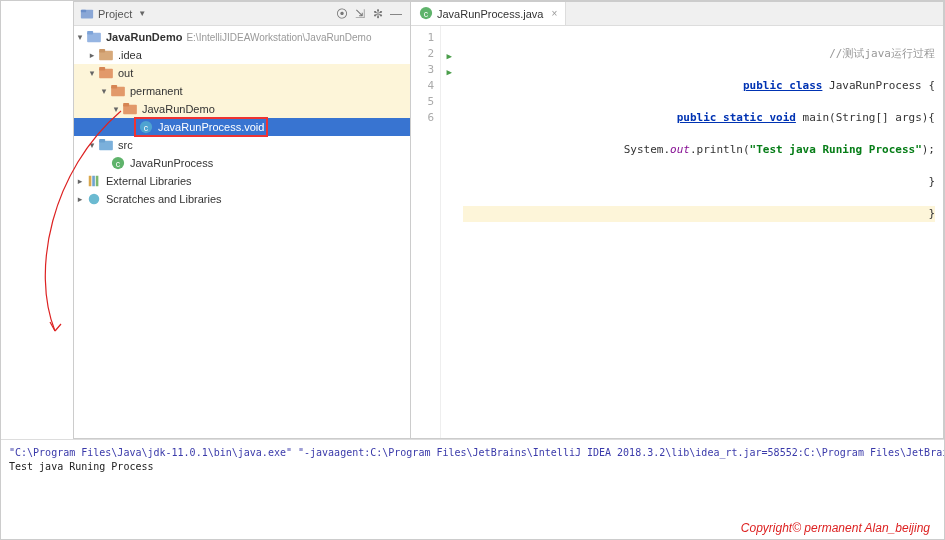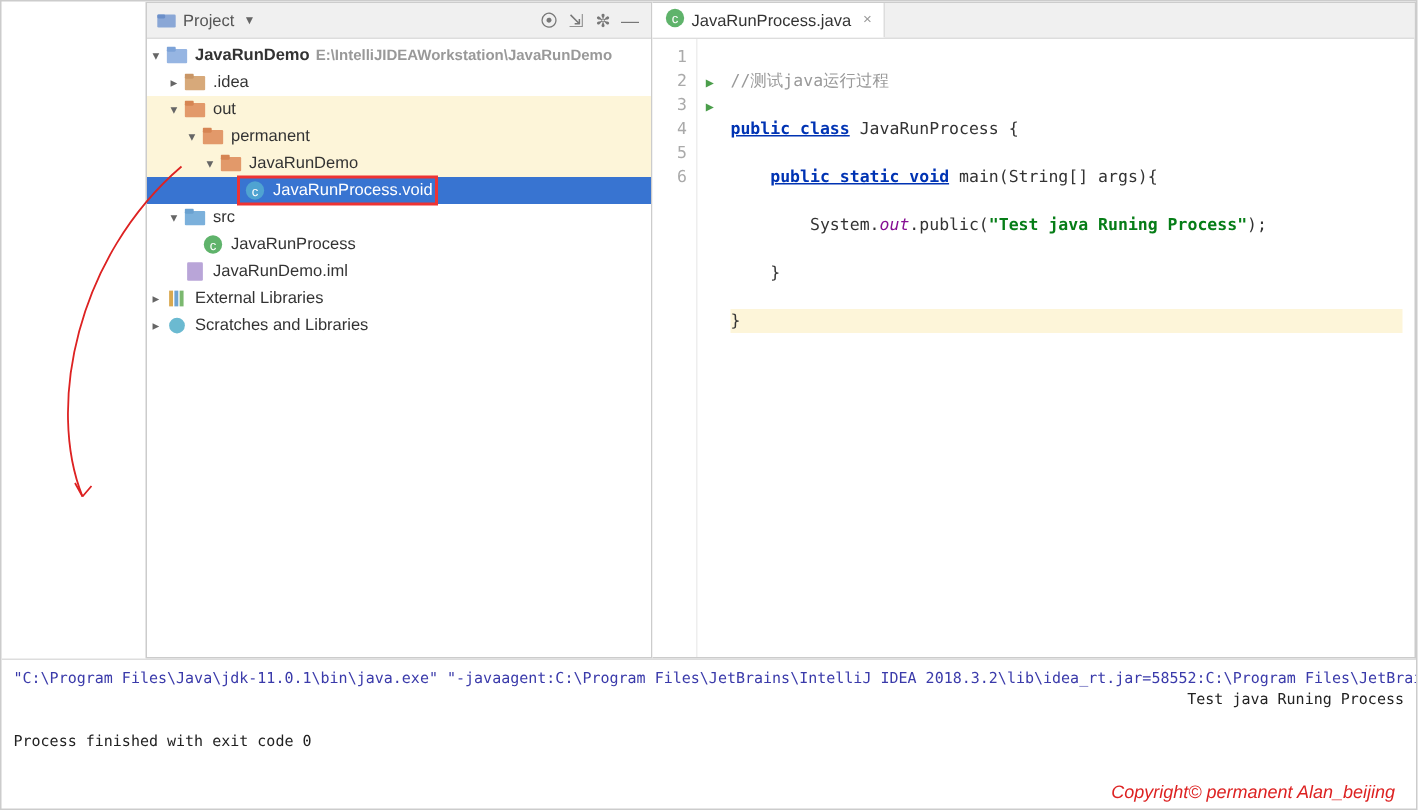--- a/index.html
+++ b/index.html
@@ -1,55 +1,55 @@
 <!DOCTYPE html>
 <html><head>
 <meta charset="utf-8">
 <style>
 * { box-sizing: border-box; margin: 0; padding: 0; }
 body { font-family: "Segoe UI", Arial, sans-serif; font-size: 11px; color: #333; background: #fff; width: 945px; height: 540px; overflow: hidden; border: 1px solid #ccc; position: relative; }
 .ide-container { display: flex; flex-direction: column; height: 100%; }
-.top-section { display: flex; flex: 1; min-height: 0; padding-left: 96px; }
+.top-section { display: flex; flex: 1; min-height: 0; padding-left: 72px; }
 .project-panel { width: 338px; display: flex; flex-direction: column; border: 1px solid #ccc; border-top: 1px solid #ccc; background: #fff; }
 .project-header { display: flex; align-items: center; height: 24px; background: #f0f0f0; border-bottom: 1px solid #ddd; padding: 0 6px; }
 .project-header .title { display: flex; align-items: center; gap: 4px; font-size: 11px; color: #555; }
 .project-header .title svg { width: 14px; height: 14px; }
 .project-header .dropdown-arrow { font-size: 8px; color: #666; margin-left: 2px; }
 .project-header .spacer { flex: 1; }
 .project-header .header-icon { width: 16px; height: 16px; display: flex; align-items: center; justify-content: center; color: #777; font-size: 12px; cursor: pointer; margin-left: 2px; }
 .tree { flex: 1; overflow: auto; padding: 2px 0; font-size: 11px; }
 .tree-row { display: flex; align-items: center; height: 18px; padding-right: 4px; white-space: nowrap; cursor: pointer; }
 .tree-row.selected { background: #3874d1; color: #fff; }
 .tree-row .arrow { width: 12px; text-align: center; font-size: 9px; color: #666; }
 .tree-row.selected .arrow { color: #fff; }
 .tree-row .icon { width: 16px; height: 16px; display: flex; align-items: center; justify-content: center; margin-right: 4px; }
 .tree-row .label { }
-.tree-row .aux { color: #999; margin-left: 4px; font-size: 10px; font-weight: bold; }
+.tree-row .aux { color: #999; margin-left: 4px; font-size: 10px; }
 .indent { display: inline-block; }
 .i1 { width: 12px; } .i2 { width: 24px; } .i3 { width: 36px; } .i4 { width: 48px; }
 .highlight-out { background: #fdf5d9; }
 .redbox { border: 2px solid #e33; padding: 0 2px; }
 .editor-panel { flex: 1; display: flex; flex-direction: column; border: 1px solid #ccc; border-left: none; background: #fff; min-width: 0; }
 .tab-bar { display: flex; height: 24px; background: #f0f0f0; border-bottom: 1px solid #ddd; align-items: stretch; }
 .tab { display: flex; align-items: center; background: #fff; border-right: 1px solid #ddd; padding: 0 8px; gap: 4px; font-size: 11px; }
 .tab .close { color: #999; font-size: 10px; cursor: pointer; margin-left: 4px; }
 .editor-body { display: flex; flex: 1; font-family: "Consolas", monospace; font-size: 11px; min-height: 0; }
 .gutter { width: 30px; border-right: 1px solid #eee; text-align: right; color: #aaa; padding: 4px 6px 0 0; line-height: 16px; }
 .gutter .ln { height: 16px; position: relative; }
 .gutter .ln .run-marker { position: absolute; right: -18px; top: 2px; color: #4b9e4b; font-size: 9px; }
-.code { flex: 1; padding: 4px 8px 0 22px; line-height: 16px; white-space: pre; overflow: hidden; }
+.code { flex: 1; padding: 4px 8px 0 22px; line-height: 16px; white-space: pre; overflow: hidden; text-align: right; }
 .code .line { height: 16px; }
 .code .comment { color: #999; }
 .code .kw { color: #0033b3; font-weight: bold; text-decoration: underline; }
 .code .str { color: #067d17; font-weight: bold; }
 .code .field { color: #871094; font-style: italic; }
 .code .brace-hl { background: #fdf5d9; }
 .console { border-top: 1px solid #ddd; padding: 6px 8px; font-family: "Consolas", monospace; font-size: 10px; line-height: 14px; height: 100px; overflow: hidden; white-space: nowrap; }
 .console .cmd { color: #3a3aaa; }
-.console .out { color: #222; text-align: right; }
+.console .out { color: #222; }
 .console .exit { color: #222; }
 .copyright { position: absolute; right: 14px; bottom: 4px; font-style: italic; color: #d22; font-size: 12px; margin-left: 36px; }
 .arrow-annotation { position: absolute; left: 20px; top: 90px; pointer-events: none; }
 svg.folder-ico { width: 14px; height: 12px; }
 svg.file-ico { width: 14px; height: 14px; }
 </style>
 </head>
 <body>
 
 <div class="ide-container">
@@ -157,30 +157,20 @@
             <span class="arrow"></span>
           <span class="icon">
               <svg class="file-ico" viewBox="0 0 16 16">
                 <circle cx="8" cy="8" r="7" fill="#5fb36b"></circle>
                 <text x="8" y="12" text-anchor="middle" fill="#fff" font-size="10" font-family="Arial">c</text>
               </svg>
             </span>
           <span class="label">JavaRunProcess</span>
         </div>
         <div class="tree-row">
-          <span class="indent i1"></span>
-            <span class="arrow"></span>
-          <span class="icon">
-              <svg class="file-ico" viewBox="0 0 16 16">
-                <rect x="2" y="1" width="12" height="14" fill="#b9a5d8" rx="1"></rect>
-              </svg>
-            </span>
-          <span class="label">JavaRunDemo.iml</span>
-        </div>
-        <div class="tree-row">
           <span class="arrow">▸</span>
           <span class="icon">
               <svg class="file-ico" viewBox="0 0 16 16">
                 <rect x="2" y="2" width="3" height="12" fill="#d9a84e"></rect>
                 <rect x="6" y="2" width="3" height="12" fill="#6fa3d0"></rect>
                 <rect x="10" y="2" width="3" height="12" fill="#7bb86f"></rect>
               </svg>
             </span>
           <span class="label">External Libraries</span>
         </div>
@@ -213,34 +203,33 @@
           <div class="ln"><span>2</span><span class="run-marker">▶</span></div>
           <div class="ln"><span>3</span><span class="run-marker">▶</span></div>
           <div class="ln">4</div>
           <div class="ln">5</div>
           <div class="ln">6</div>
         </div>
         <div class="code">
 <div class="line"><span class="comment">//测试java运行过程</span></div>
 <div class="line"><span class="kw">public class</span><span> JavaRunProcess </span><span>{</span></div>
 <div class="line">    <span class="kw">public static void</span><span> main(String[] args){</span></div>
-<div class="line">        <span>System.</span><span class="field">out</span><span>.public(</span><span class="str">"Test java Runing Process"</span><span>);</span></div>
+<div class="line">        <span>System.</span><span class="field">out</span><span>.println(</span><span class="str">"Test java Runing Process"</span><span>);</span></div>
 <div class="line">    <span>}</span></div>
 <div class="line brace-hl"><span>}</span></div>
         </div>
       </div>
     </div>
 
   </div>
 
   <div class="console">
     <div class="cmd">"C:\Program Files\Java\jdk-11.0.1\bin\java.exe" "-javaagent:C:\Program Files\JetBrains\IntelliJ IDEA 2018.3.2\lib\idea_rt.jar=58552:C:\Program Files\JetBrains\IntelliJ IDEA 2018.3.2\bin" -Dfile.encoding=UTF-8 -classpath E:\Int</div>
     <div class="out">Test java Runing Process</div>
     <div>&nbsp;</div>
-    <div class="exit">Process finished with exit code 0</div>
   </div>
 </div>
 
 <svg class="arrow-annotation" width="120" height="260">
   <path d="M 100 20 C 30 80, 10 180, 34 240" stroke="#d22" stroke-width="1.2" fill="none"></path>
   <path d="M 34 240 l -5 -9 m 5 9 l 6 -7" stroke="#d22" stroke-width="1.2" fill="none"></path>
 </svg>
 
 <div class="copyright">Copyright© permanent  Alan_beijing</div>
 

